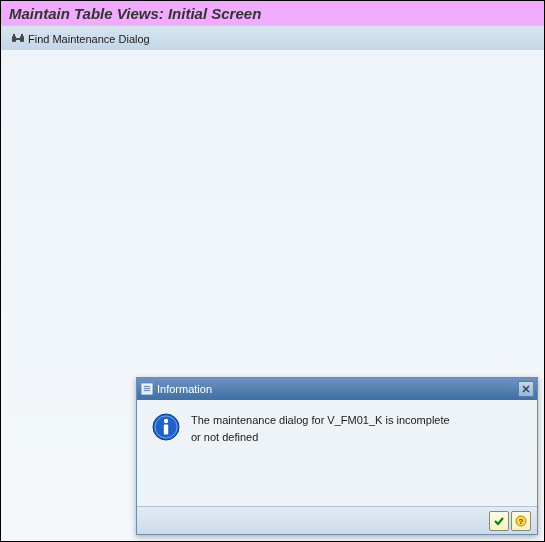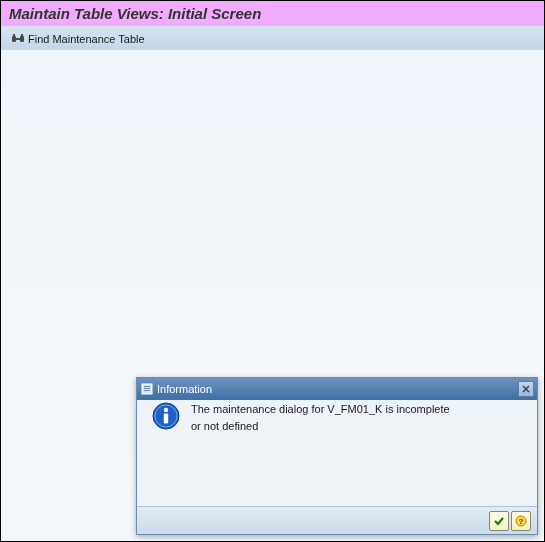--- a/index.html
+++ b/index.html
@@ -13,21 +13,21 @@
   .content { position: absolute; top: 49px; left: 0; right: 0; bottom: 0; background: linear-gradient(#eef4f9, #f4f8fb); }
   .watermark { position: absolute; top: 34px; right: 18px; font-size: 17px; color: rgba(255,140,0,0.35); font-weight: bold; pointer-events: none; letter-spacing: .5px;}
   .watermark .cc { font-size: 20px; vertical-align: -1px; }
 
   
   .dialog { position: absolute; left: 135px; top: 376px; width: 402px; height: 158px; border: 1px solid #6a8db3; background: #eef3f8; box-shadow: 0 2px 6px rgba(0,0,0,.3); }
   .dlg-titlebar { height: 22px; background: linear-gradient(#6d93c0, #3f6fa5); display: flex; align-items: center; justify-content: space-between; padding: 0 3px 0 4px; }
   .dlg-title-left { display: flex; align-items: center; gap: 4px; }
   .dlg-title-text { color: #fff; font-size: 11px; }
   .dlg-close { width: 16px; height: 16px; background: linear-gradient(#c6d6e8,#9fb8d4); border: 1px solid #5a7ea8; display:flex; align-items:center; justify-content:center; cursor:pointer; }
-  .dlg-body { display: flex; padding: 1px 12px 8px 14px; gap: 10px; }
+  .dlg-body { display: flex; padding: 12px 12px 8px 14px; gap: 10px; }
   .dlg-msg { font-size: 11px; color: #1a1a1a; line-height: 1.5; }
   .dlg-footer { position: absolute; bottom: 0; left: 0; right: 0; height: 28px; background: linear-gradient(#e4ecf3,#cbdae9); border-top: 1px solid #aec3d9; display: flex; justify-content: flex-end; align-items: center; padding-right: 6px; gap: 2px; }
   .dlg-btn { width: 20px; height: 20px; border: 1px solid #8a8a6a; background: linear-gradient(#fdfde8,#f3f3c7); display:flex; align-items:center; justify-content:center; cursor:pointer; border-radius:2px;}
   svg { display: block; }
 </style>
 </head>
 <body>
 <div class="frame">
 
   <div class="title-bar">
@@ -38,21 +38,21 @@
     <div class="tb-btn">
       <span class="icon">
         <svg width="14" height="12" viewBox="0 0 14 12">
           <rect x="1" y="3" width="4" height="6" rx="1" fill="#4a4a4a"></rect>
           <rect x="9" y="3" width="4" height="6" rx="1" fill="#4a4a4a"></rect>
           <rect x="5" y="5" width="4" height="2" fill="#4a4a4a"></rect>
           <rect x="2" y="1" width="2" height="3" fill="#4a4a4a"></rect>
           <rect x="10" y="1" width="2" height="3" fill="#4a4a4a"></rect>
         </svg>
       </span>
-      <span>Find Maintenance Table</span>
+      <span>Find Maintenance Dialog</span>
     </div>
   </div>
 
   <div class="content"></div>
 
 
   <div class="dialog">
     <div class="dlg-titlebar">
       <div class="dlg-title-left">
         <span>

